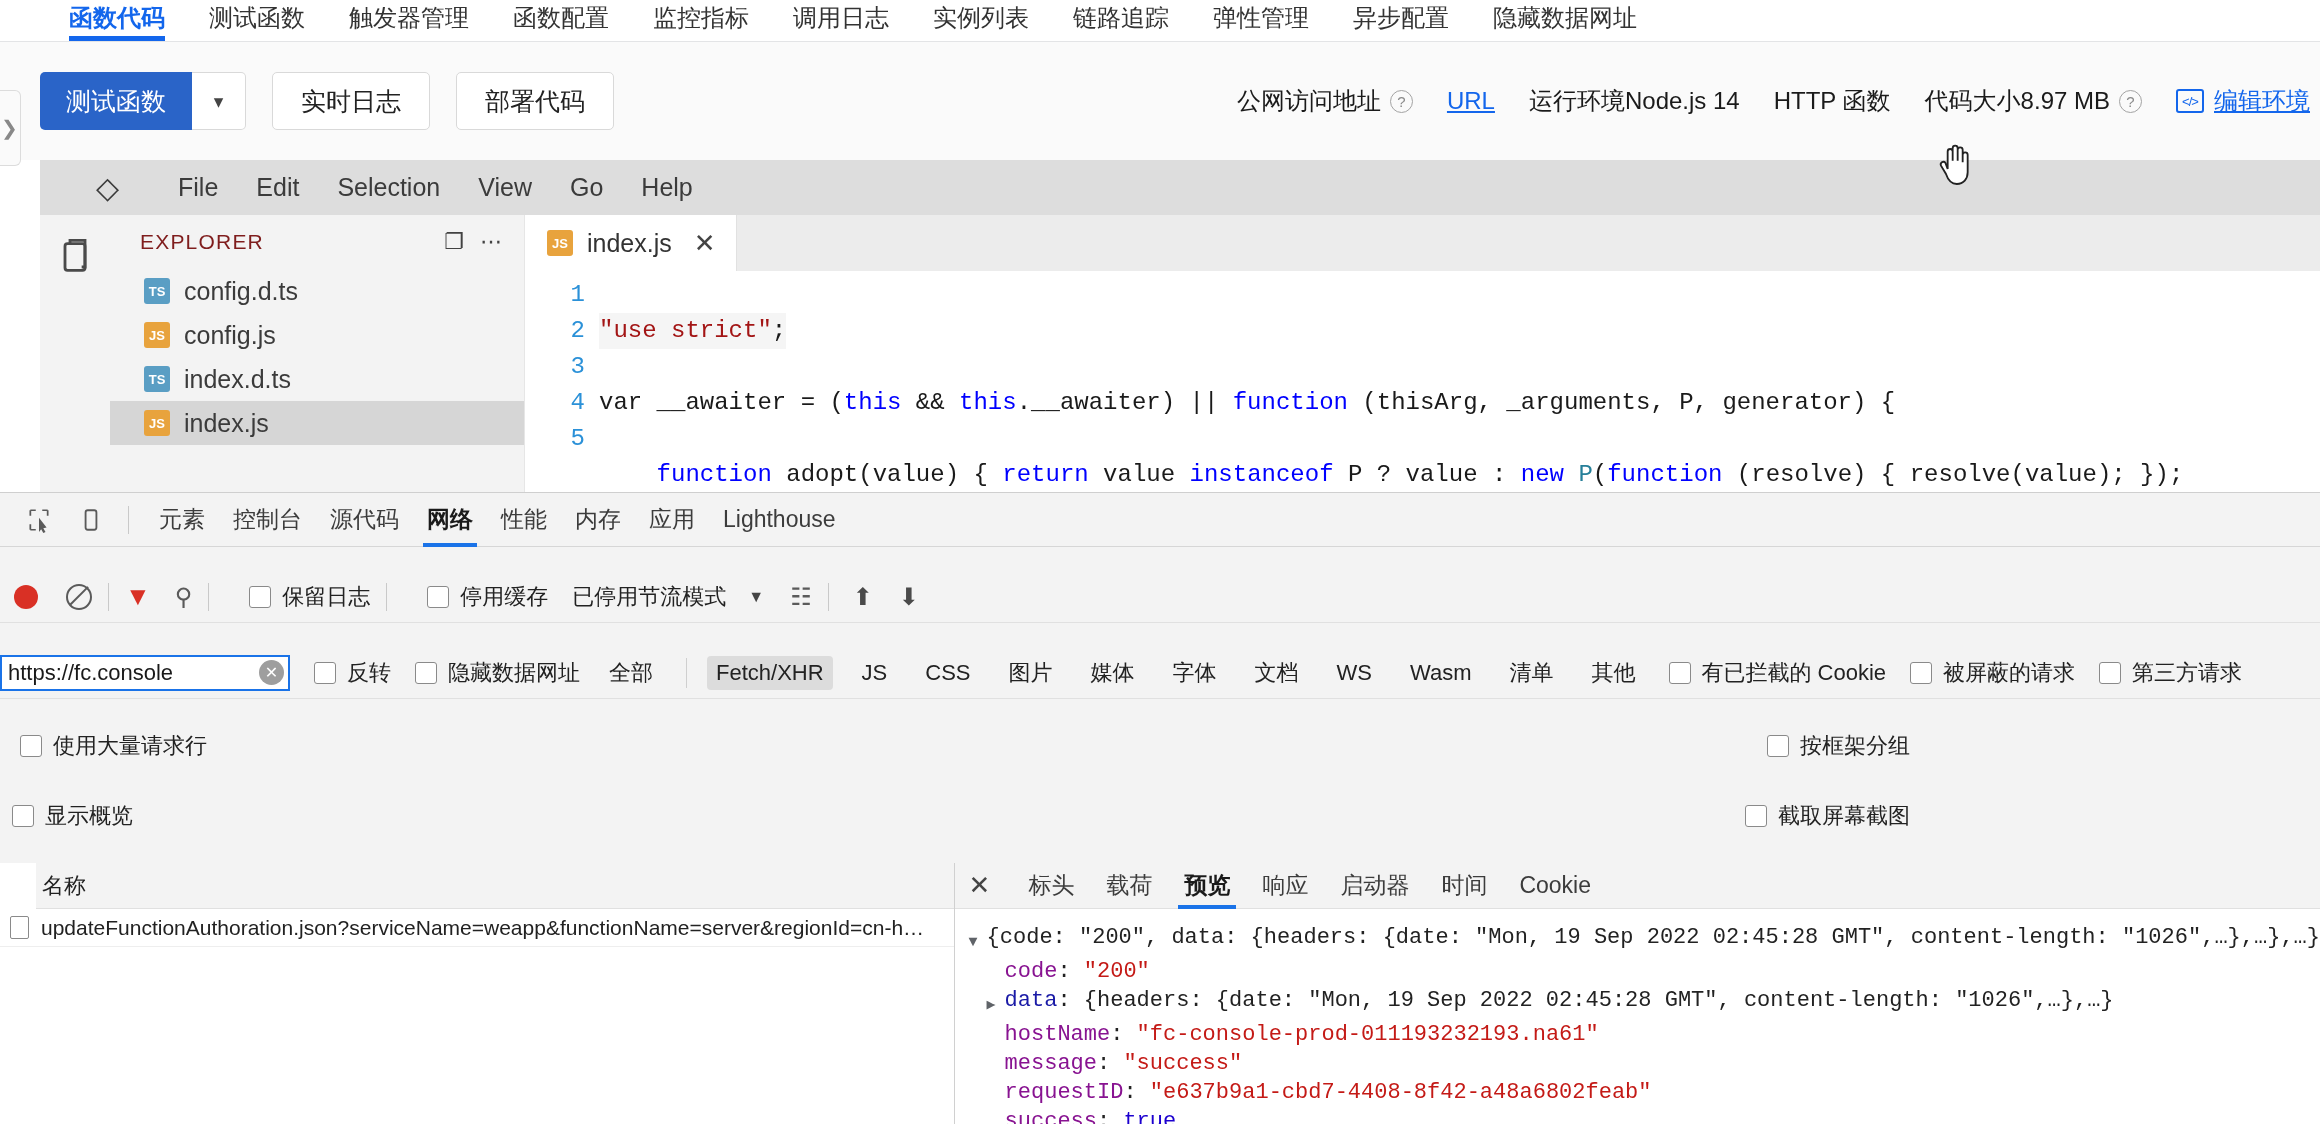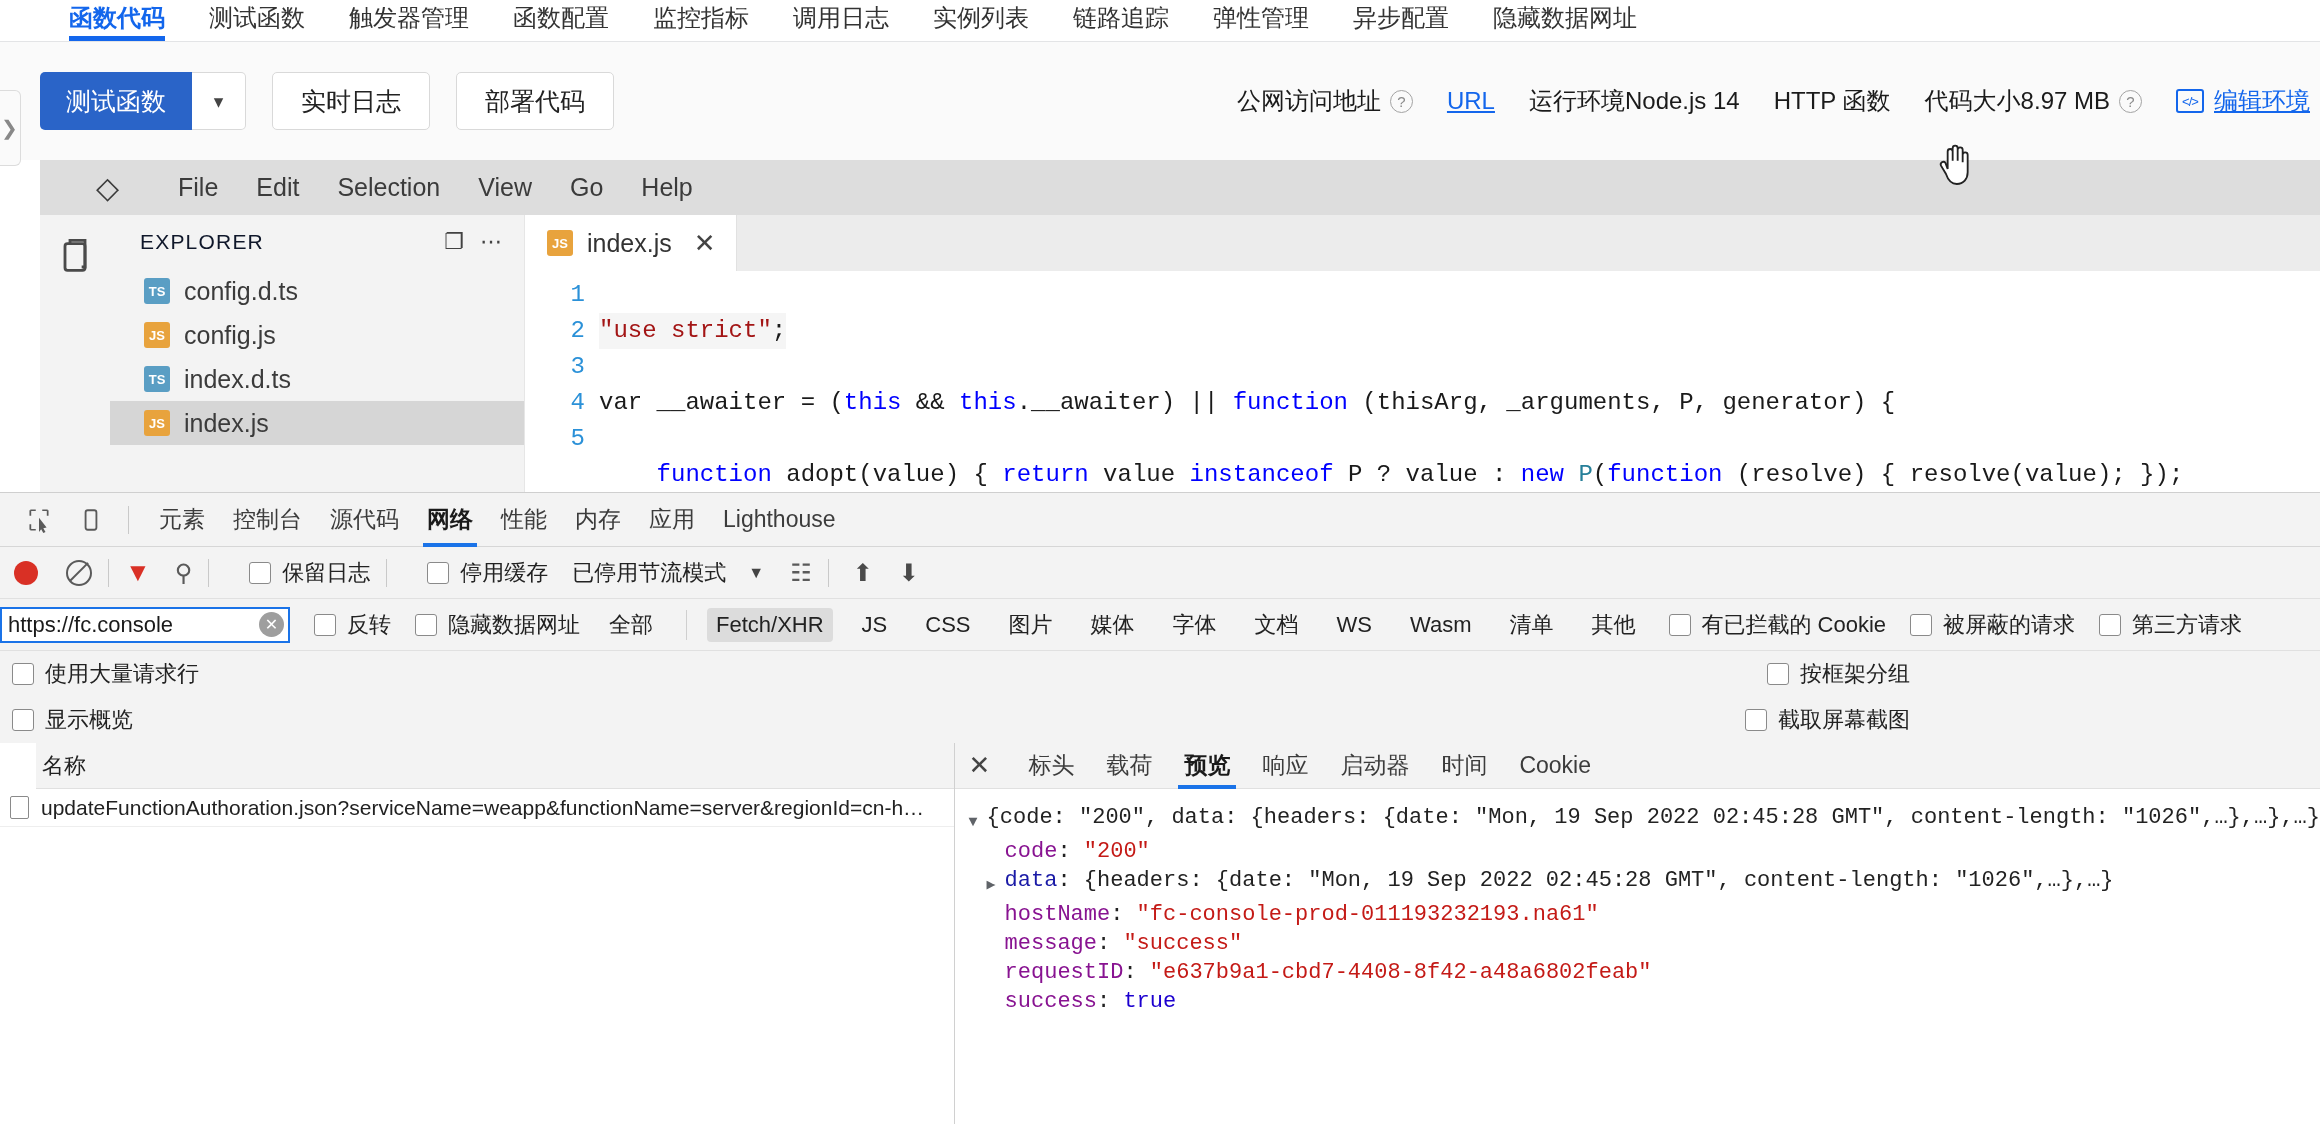--- a/index.html
+++ b/index.html
@@ -111,21 +111,21 @@
   .vs-sidebar {
     width: 415px; background: #f3f3f3;
     border-right: 1px solid #e6e6e6;
     display: flex; flex-direction: column;
   }
   .vs-sidebar-head {
     display: flex; align-items: center; height: 54px;
     padding: 0 22px 0 30px;
   }
   .vs-sidebar-title {
-    font-size: 21px; color: #0f172a; letter-spacing: 1.2px; flex: 1;
+    font-size: 21px; color: #7f1d1d; letter-spacing: 1.2px; flex: 1;
   }
   .vs-sb-icon { color: #424242; font-size: 22px; margin-left: 16px; }
   .vs-file {
     display: flex; align-items: center; height: 44px;
     padding-left: 34px; font-size: 25px; color: #3b3b3b;
   }
   .vs-file.selected { background: #d6d6d6; }
   .file-badge {
     width: 26px; height: 26px; border-radius: 3px;
     font-size: 13px; font-weight: bold; color: #fff;
@@ -156,21 +156,21 @@
   .tk-type { color: #267f99; }
   .tk-plain { color: #1a1a1a; }
   .line-hl { background: #f5f5f5; display: inline-block; }
 
   
   .devtools {
     position: absolute; top: 492px; left: 0;
     width: 2320px; height: 632px;
     background: #f3f3f3;
     border-top: 1px solid #cfcfcf;
-    display: flex; flex-direction: column;
+    display: flex; flex-direction: column; gap: 24px;
   }
   .dt-tabbar {
     height: 54px; display: flex; align-items: center;
     padding-left: 8px; border-bottom: 1px solid #d6d6d6;
     background: #f3f3f3;
   }
   .dt-tool-icon {
     width: 42px; height: 38px; display: flex; align-items: center;
     justify-content: center; color: #5a5a5a; margin-left: 10px;
   }
@@ -502,21 +502,21 @@
         <span class="cb"></span>
         <span class="nb-label">被屏蔽的请求</span>
       </span>
       <span class="nb-item">
         <span class="cb"></span>
         <span class="nb-label">第三方请求</span>
       </span>
     </div>
 
     <div class="dt-optrow">
-      <span class="opt-left nb-item" style="margin-left:0">
+      <span class="opt-left nb-item" style="margin-left:8px">
         <span class="cb"></span>
         <span class="nb-label">使用大量请求行</span>
       </span>
       <span class="opt-right nb-item">
         <span class="cb"></span>
         <span class="nb-label">按框架分组</span>
       </span>
     </div>
     <div class="dt-optrow">
       <span class="opt-left nb-item" style="margin-left:0">

